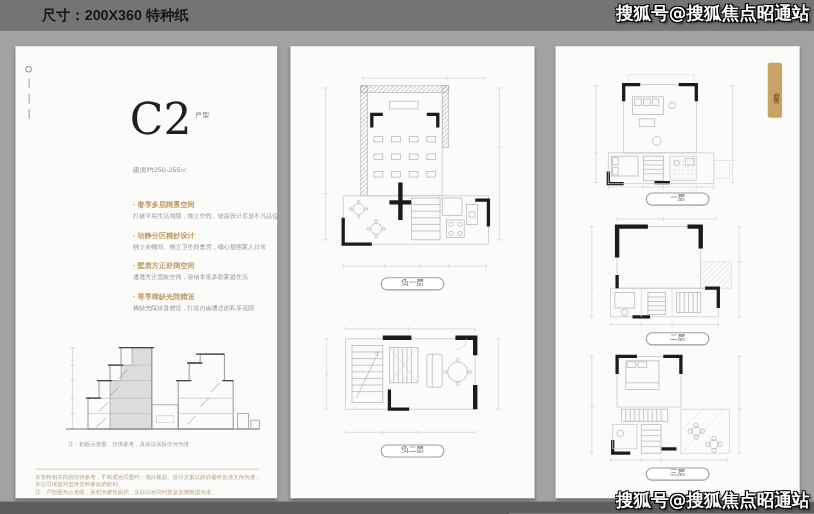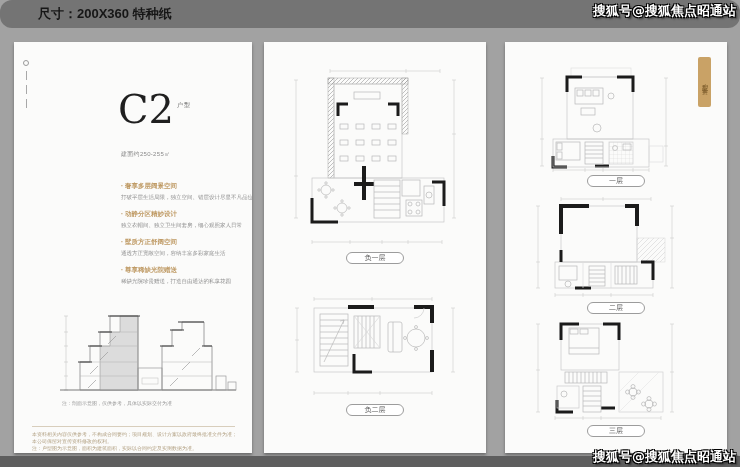--- a/index.html
+++ b/index.html
@@ -1,23 +1,23 @@
 <!DOCTYPE html>
 <html><head>
 <meta charset="utf-8">
 <style>
   html,body{margin:0;padding:0;background:#888;}
   .canvas{position:relative;width:740px;height:467px;background:#a2a2a2;overflow:hidden;
           font-family:"Liberation Sans",sans-serif;}
   
-  .topbar{position:absolute;left:0;top:0;width:740px;height:28px;background:#747474;border-radius:12px;}
+  .topbar{position:absolute;left:0;top:0;width:740px;height:28px;background:#747474;}
   .topbar span{position:absolute;left:38px;top:0;line-height:28px;font-size:13px;font-weight:bold;color:#161616;}
   .bottombar{position:absolute;left:0;bottom:0;width:740px;height:11px;background:#5e5e5e;}
   
-  .wm{position:absolute;right:4px;z-index:50;color:#fff;font-weight:bold;font-size:13px;
+  .wm{position:absolute;right:4px;z-index:50;color:#fff;font-weight:bold;font-size:16px;
       font-family:"DejaVu Sans",sans-serif;
       text-shadow:1px 1px 0 #000,-1px -1px 0 #000,1px -1px 0 #000,-1px 1px 0 #000,2px 2px 2px rgba(0,0,0,.65);}
   .wm-top{top:2px;}
   .wm-bottom{bottom:1px;}
   
   .page{position:absolute;top:42px;height:411px;background:#fbfbfa;box-shadow:0 2px 3px rgba(0,0,0,.35);}
   .page1{left:14px;width:238px;}
   .page2{left:264px;width:222px;}
   .page3{left:505px;width:222px;}
   

